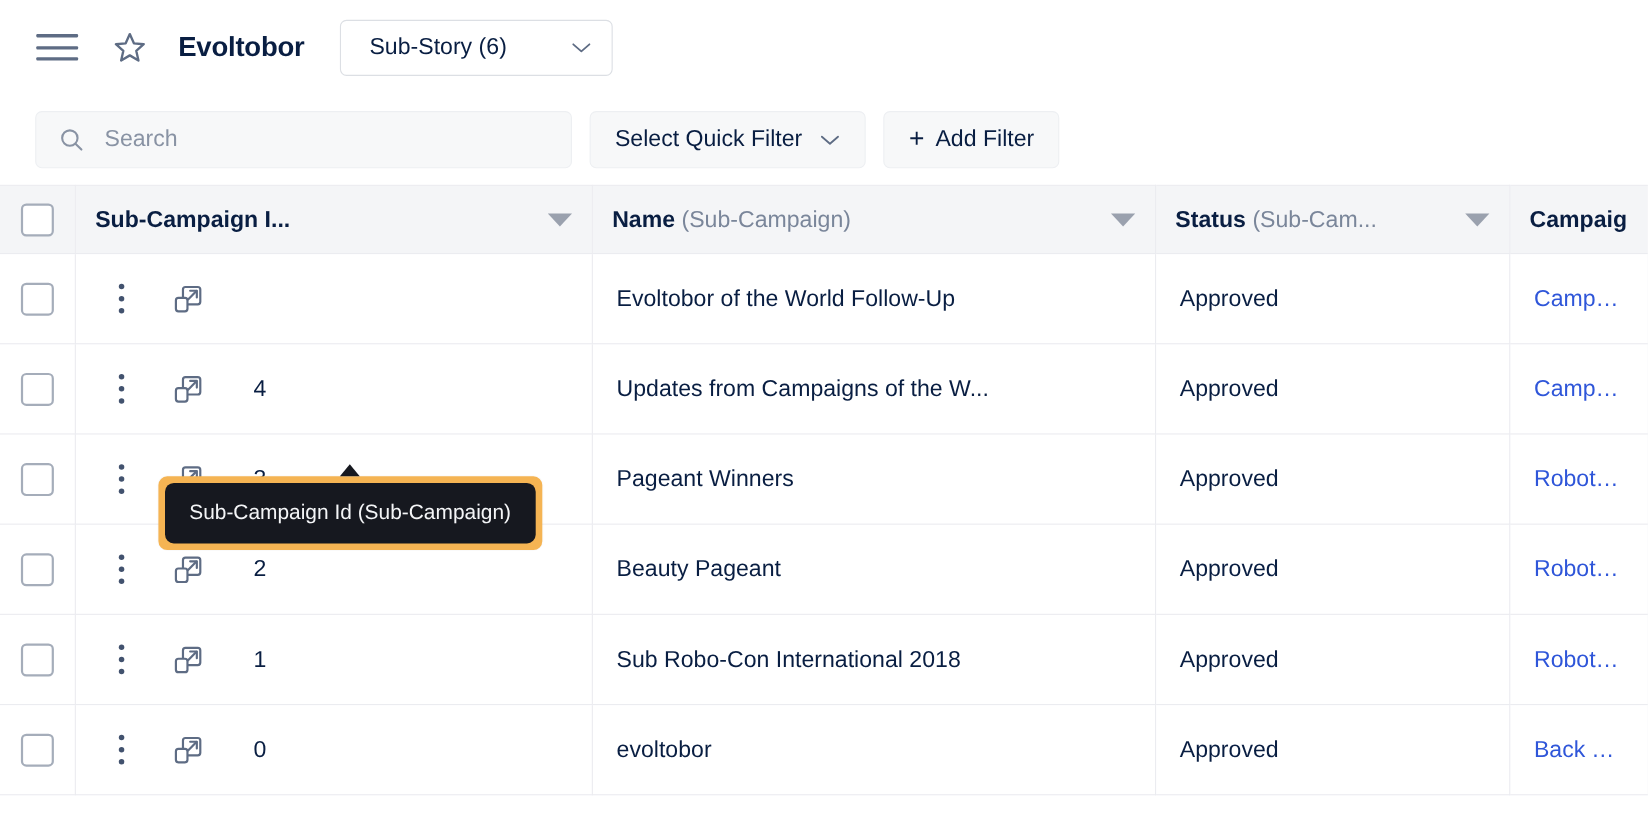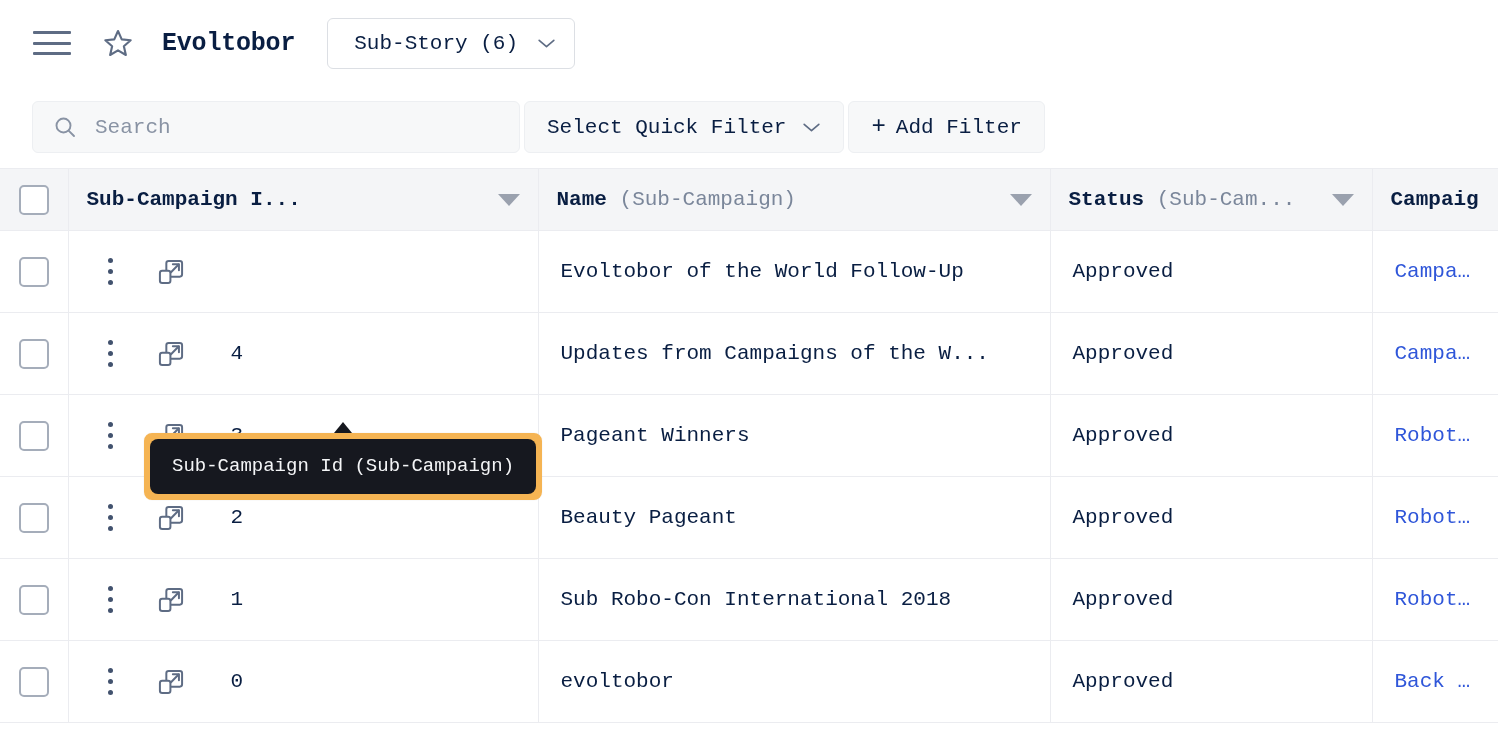--- a/index.html
+++ b/index.html
@@ -7,21 +7,21 @@
   html, body {
     margin: 0; padding: 0;
     width: 1498px; height: 744px;
     overflow: hidden;
     background: #ffffff;
     font-family: "Liberation Sans", "DejaVu Sans", sans-serif;
     color: #172B4D;
     -webkit-font-smoothing: antialiased;
   }
 
-  .app { position: relative; width: 1498px; height: 744px; overflow: hidden; font-family: Liberation Mono, monospace; }
+  .app { position: relative; width: 1498px; height: 744px; overflow: hidden; }
 
   
   .topbar {
     height: 86px;
     display: flex;
     align-items: center;
     padding: 0 0 0 30px;
     background: #ffffff;
   }
   .icon-btn {
@@ -63,21 +63,21 @@
     margin-left: 18px;
     width: 19px; height: 11px; flex:none;
   }
 
   
   .filterbar {
     height: 82px;
     display: flex;
     align-items: center;
     padding-left: 32px;
-    gap: 4px;
+    gap: 16px;
     background: #ffffff;
   }
   .search-box {
     width: 488px; height: 52px;
     background: #F7F8F9;
     border: 1px solid #EDEFF2;
     border-radius: 6px;
     display: flex; align-items: center;
     padding: 0 16px 0 20px;
     cursor: text;

